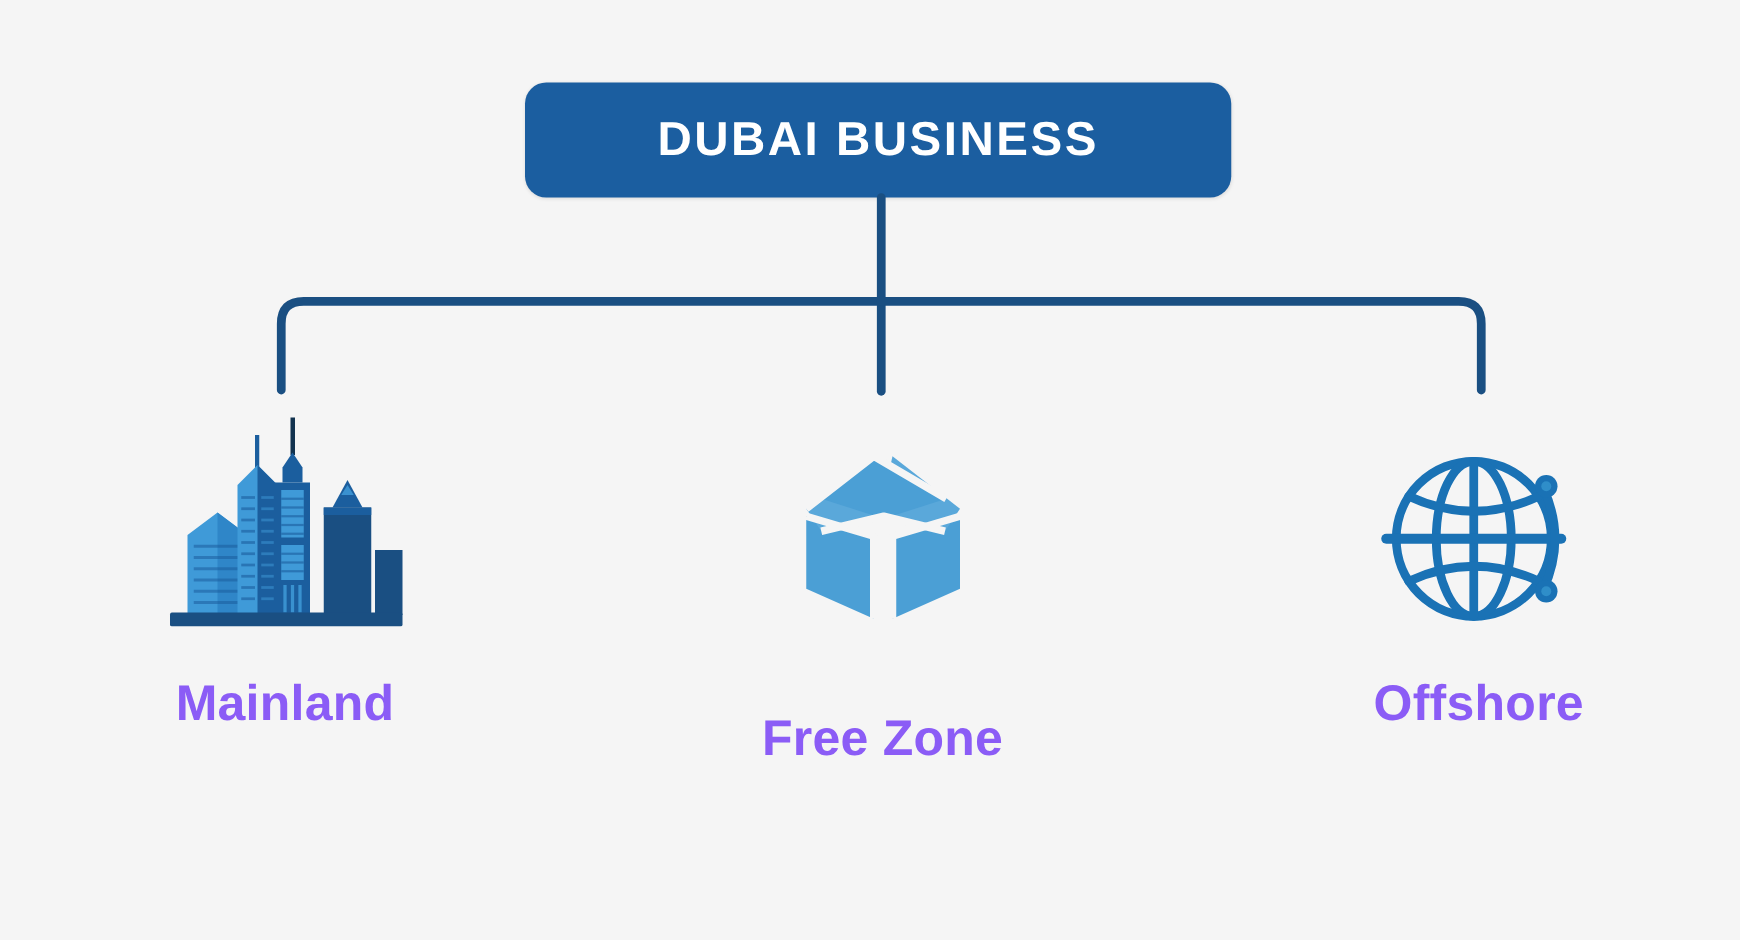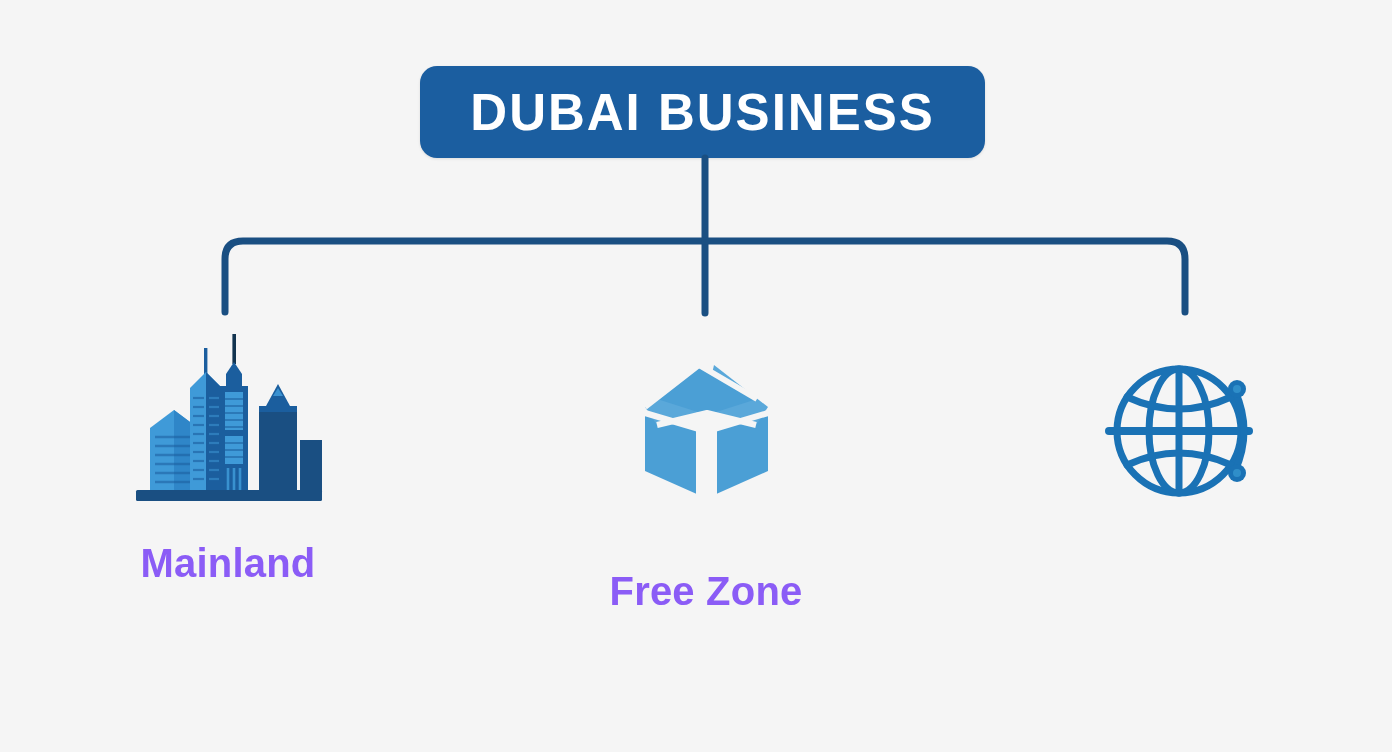--- a/index.html
+++ b/index.html
@@ -29,21 +29,21 @@
     background: #1b5ea0;
     border-radius: 17px;
     display: flex;
     align-items: center;
     justify-content: center;
     box-shadow: 0 1px 3px rgba(0,0,0,0.10);
   }
   .root-label {
     color: #ffffff;
     font-family: "Liberation Sans", sans-serif;
-    font-size: 51px;
+    font-size: 38px;
     font-weight: bold;
     letter-spacing: 2px;
     line-height: 1;
     white-space: nowrap;
   }
   
   .connectors {
     position: absolute;
     left: 0;
     top: 0;
@@ -231,15 +231,16 @@
         <g fill="#1a72b5">
           <circle cx="136" cy="34" r="9"></circle>
           <circle cx="136" cy="118" r="9"></circle>
         </g>
         <g fill="#2f8ec9">
           <circle cx="136" cy="34" r="4"></circle>
           <circle cx="136" cy="118" r="4"></circle>
         </g>
       </svg>
     </div>
+    <div class="branch-label">Offshore</div>
   </div>
 
 </div>
 
 </body></html>

